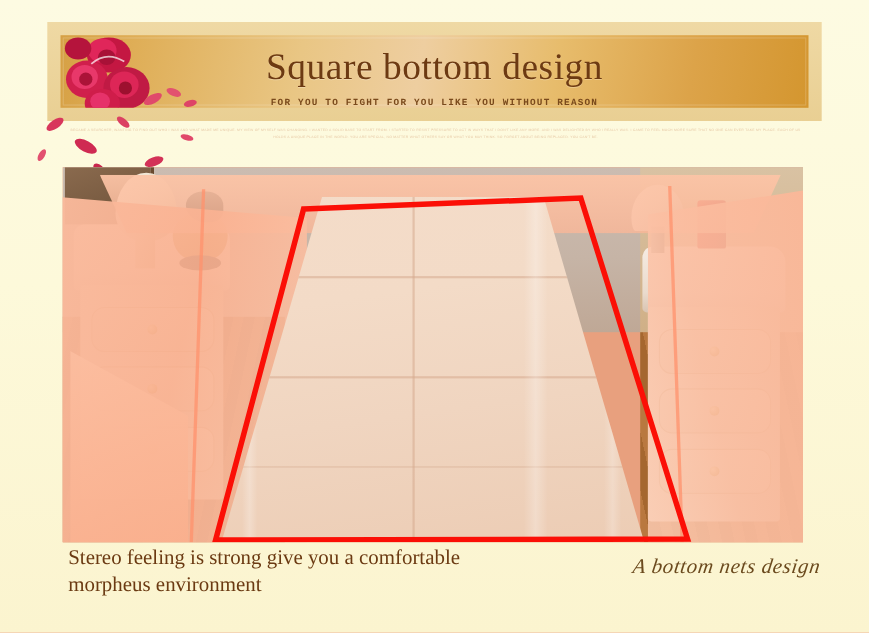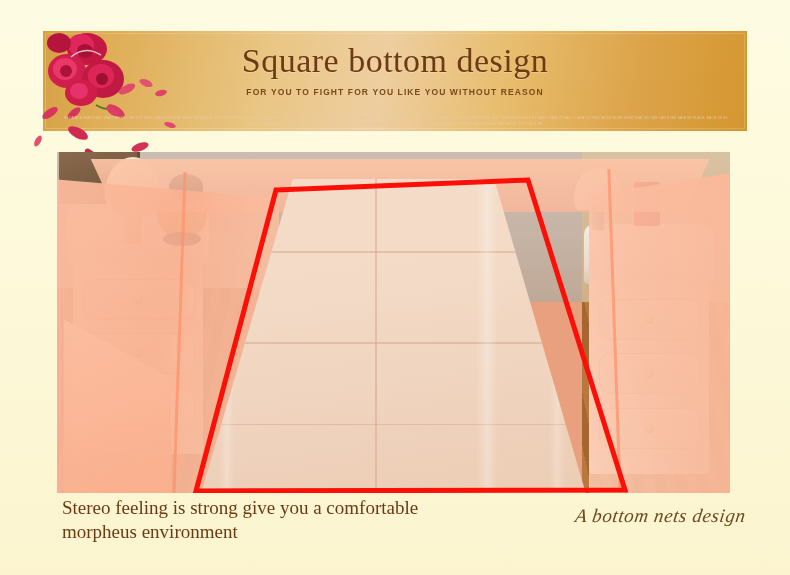--- a/index.html
+++ b/index.html
@@ -12,23 +12,23 @@
   }
   .page{
     position:absolute;inset:0;
     width:790px;height:575px;
     background:linear-gradient(180deg,#fdfbe2 0%,#fdf9da 45%,#fbf4cf 100%);
     overflow:hidden;
   }
 
   
   .banner-wrap{
-    position:absolute;left:43px;top:31px;width:704px;height:100px;
+    position:absolute;left:43px;top:20px;width:704px;height:90px;
     background:linear-gradient(180deg,#efd9a4 0%,#e9cf93 100%);
-    padding:0;box-sizing:border-box;
+    padding:12px;box-sizing:border-box;
   }
   .banner{
     position:relative;width:100%;height:100%;
     background:
       linear-gradient(90deg,
         #d39a3c 0%, #dca champion 0%, #dca84d 14%, #e8bf72 34%,
         #eec88a 50%, #e4b55f 72%, #d99a33 92%, #d0902b 100%);
     background-image:linear-gradient(100deg,#d6a044 0%,#dfae57 10%,#e9c684 32%,#eeceA0 48%,#e7bc6c 66%,#dca349 84%,#d4962f 100%);
     overflow:hidden;
   }
@@ -40,21 +40,21 @@
     position:absolute;left:0;right:0;top:11px;
     text-align:center;
     font-family:"Liberation Serif", serif;
     font-size:34px;letter-spacing:.5px;
     color:#6d3a12;
     text-shadow:0 1px 0 rgba(255,255,255,.25);
   }
   .banner-sub{
     position:absolute;left:0;right:0;top:56px;
     text-align:center;
-    font-family:Liberation Sans, sans-serif;
+    font-family:Liberation Mono, monospace;
     font-size:8.5px;letter-spacing:1.1px;
     color:#7a4a1c;
     font-weight:bold;
   }
 
   
   .roses{position:absolute;left:-2px;top:-4px;width:150px;height:100px;}
 
   
   .micro{

